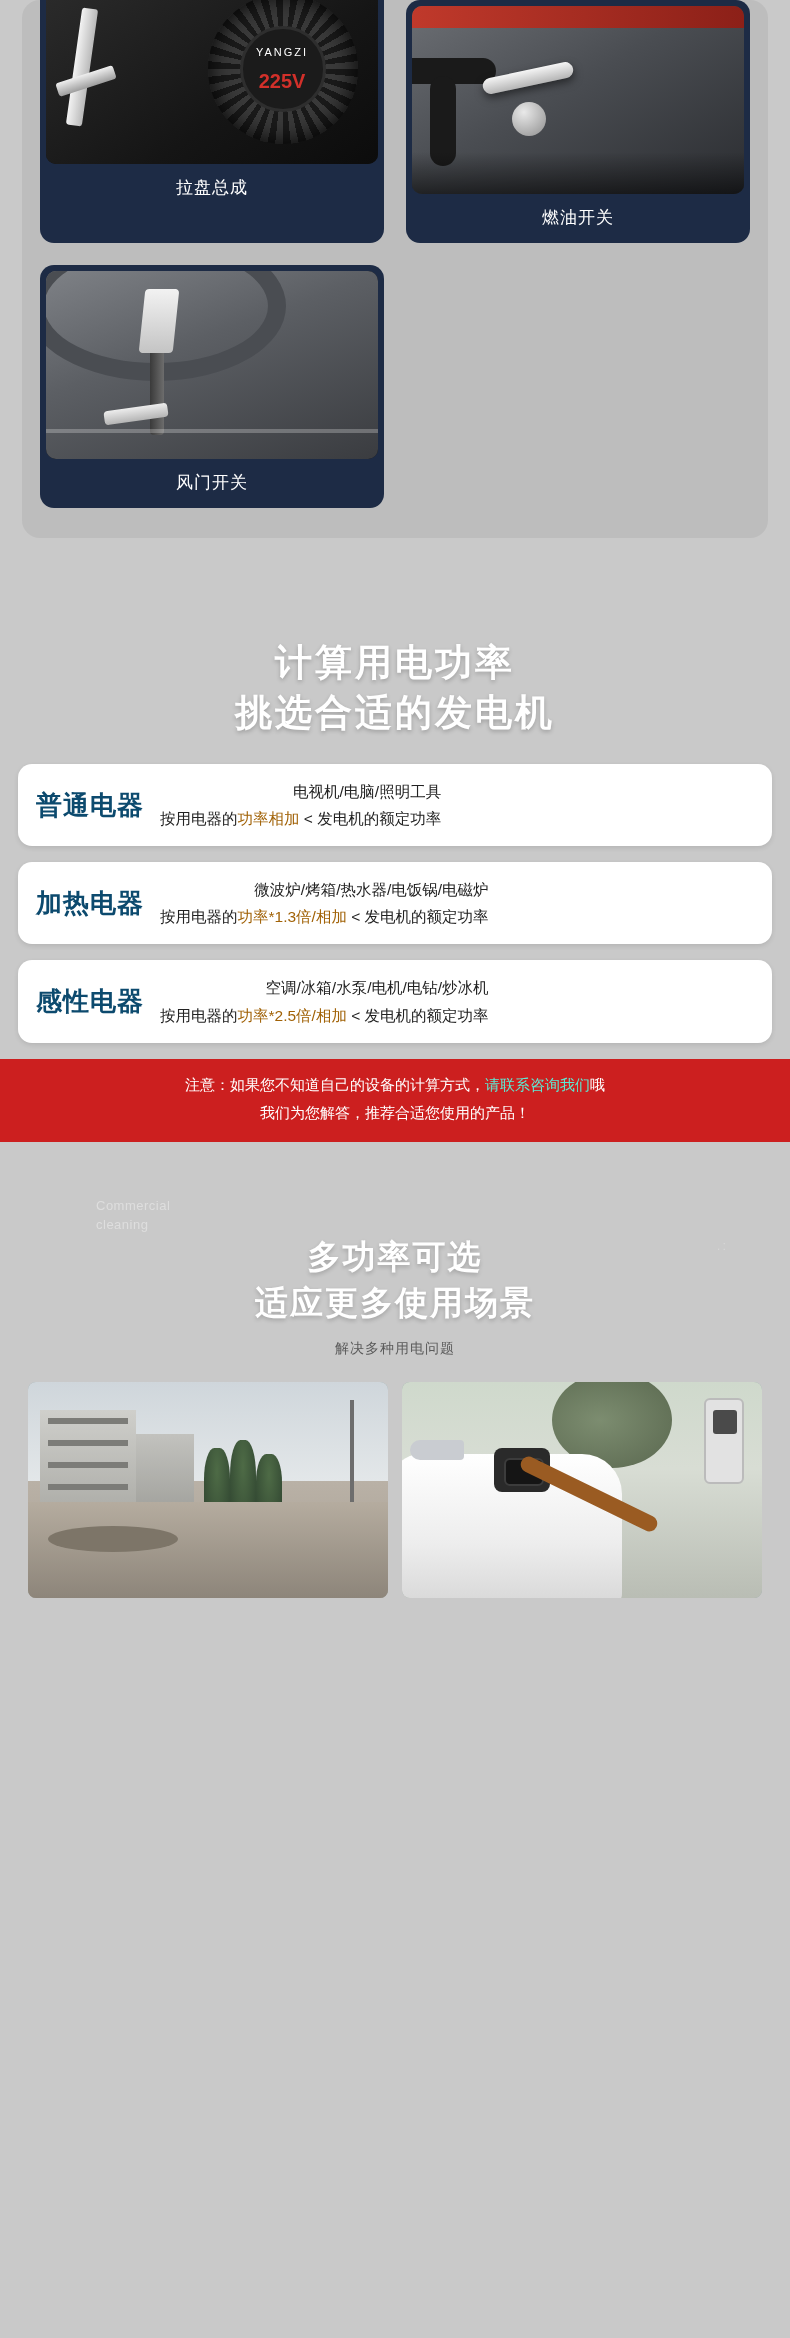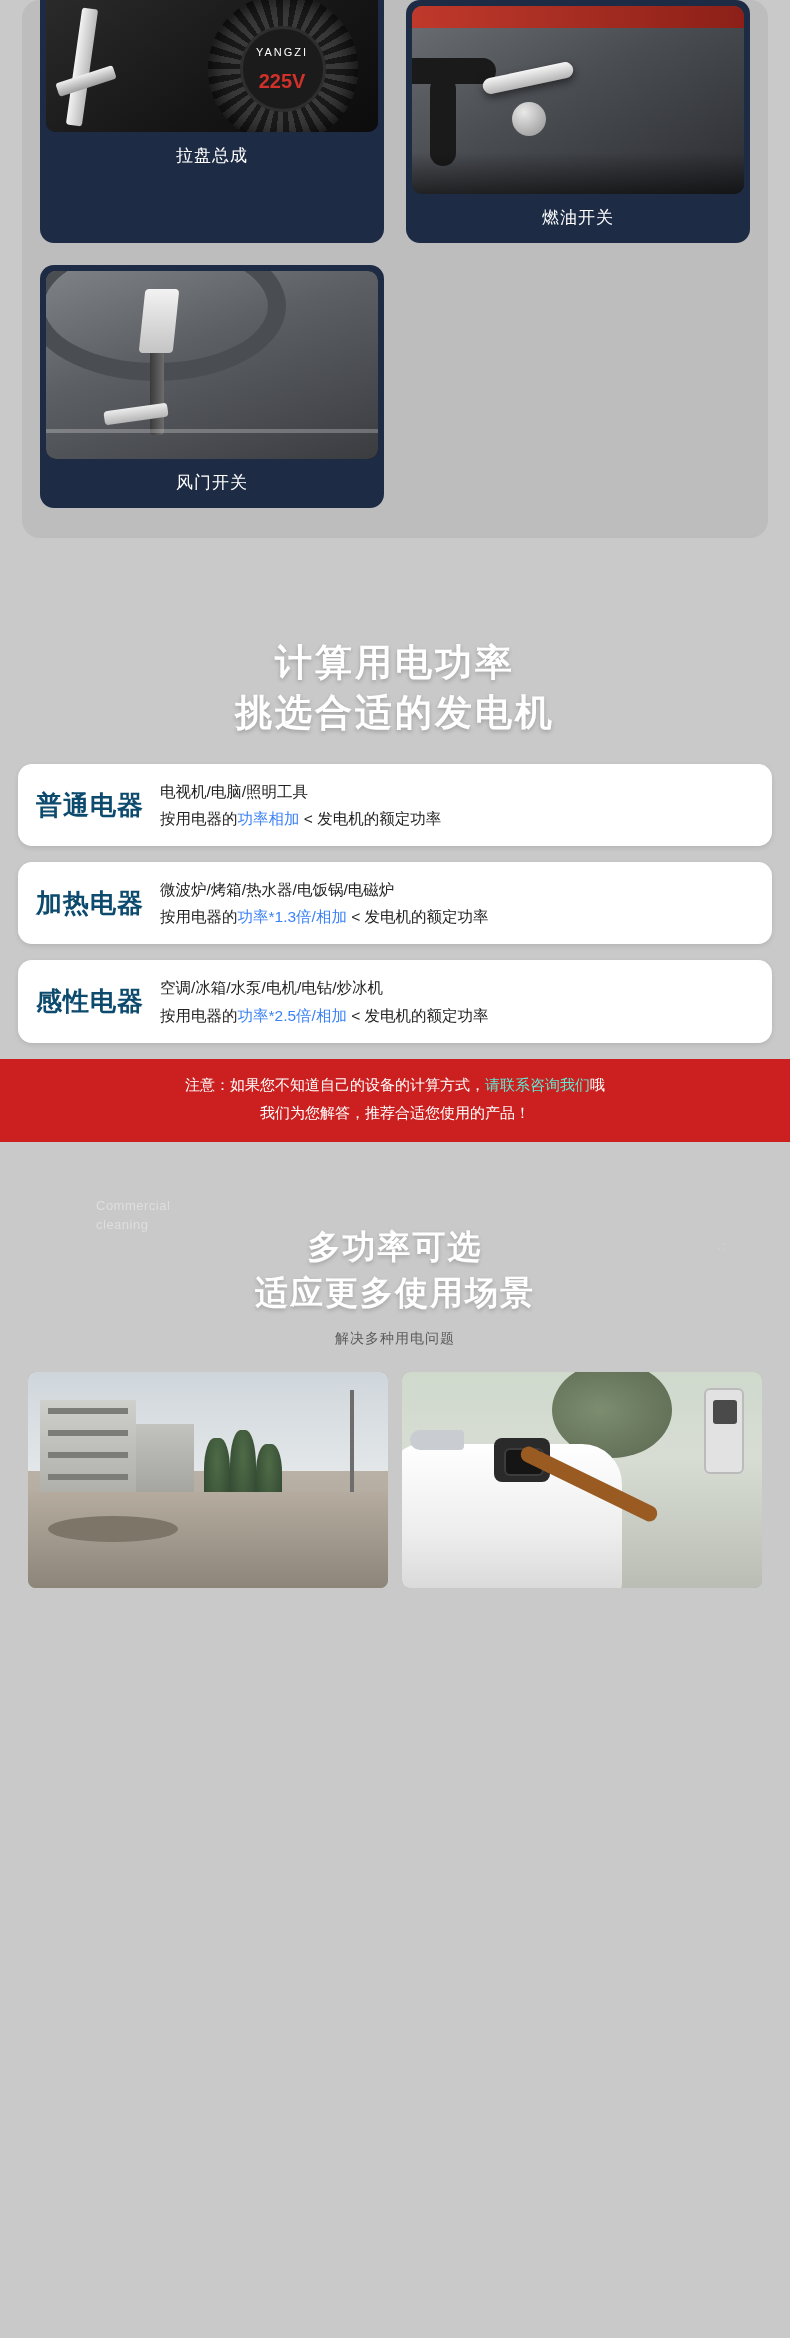--- a/index.html
+++ b/index.html
@@ -35,21 +35,21 @@
     padding: 6px 6px 0 6px;
   }
   .f-card.top { border-radius: 0 0 14px 14px; padding-top: 0; }
   .f-img {
     height: 188px;
     border-radius: 10px;
     overflow: hidden;
     position: relative;
     background: #111;
   }
-  .f-card.top .f-img { height: 132px; border-radius: 0 0 10px 10px; padding-left: 24px; }
+  .f-card.top .f-img { height: 164px; border-radius: 0 0 10px 10px; padding-left: 24px; }
   .f-label {
     color: #ffffff;
     font-size: 17px;
     text-align: center;
     padding: 12px 0 14px 0;
     letter-spacing: 1px;
   }
 
   
   .art-rad { position: absolute; inset: 0; background: linear-gradient(160deg,#8d9095 0%,#6f7378 38%,#d63a2a 38%,#b9271a 100%); }
@@ -90,27 +90,27 @@
   
   .calc-section { background:#c9c9c9; padding: 18px 0 0 0; }
   .calc-title { text-align:center; color:#ffffff; font-size:37px; font-weight:bold; letter-spacing:3px; line-height:1.35; padding: 22px 0 26px 0; text-shadow:0 2px 4px rgba(0,0,0,.22); }
   .calc-rows { padding: 0 18px; }
   .calc-row {
     background:#ffffff; border-radius:14px; margin-bottom:16px;
     display:flex; align-items:center; padding: 14px 18px; gap:16px;
     box-shadow:0 2px 5px rgba(0,0,0,.10);
   }
   .calc-k { color:#0c4a6e; font-size:26px; font-weight:bold; white-space:nowrap; letter-spacing:1px; }
-  .calc-v { font-size:15.5px; color:#222; line-height:1.75; }
-  .calc-v .red { color:#3b82f6; }
+  .calc-v { font-size:15.5px; color:#222; line-height:1.75;text-align:right; }
+  .calc-v .red { color:#a16207; }
   .note-bar { background:#cc1f1f; color:#ffffff; text-align:center; font-size:15px; line-height:1.9; padding:12px 20px 14px 20px; margin-top:4px; }
   .note-bar .y { color:#5eead4; }
 
   
-  .scene-section { background:#c9c9c9; padding-top:24px; position:relative; }
+  .scene-section { background:#c9c9c9; padding-top:34px; position:relative; }
   .watermark { position:absolute; left:96px; top:54px; color:#dedede; font-size:13px; line-height:1.5; letter-spacing:.5px; }
   .dots { position:absolute; right:62px; top:96px; color:#d6d6d6; font-size:13px; letter-spacing:2px; }
   .scene-title { text-align:center; color:#ffffff; font-size:33px; font-weight:bold; letter-spacing:2px; line-height:1.4; padding-top:58px; text-shadow:0 2px 4px rgba(0,0,0,.2); }
   .scene-sub { text-align:center; color:#5b5b5b; font-size:14px; padding: 14px 0 24px 0; letter-spacing:1px; }
   .scene-grid { display:grid; grid-template-columns:1fr 1fr; gap:14px; padding:0 28px; }
   .scene-img { height:216px; border-radius:8px; overflow:hidden; position:relative; background:#9aa; }
 
   
   .art-site { position:absolute; inset:0; background:linear-gradient(180deg,#cfd6db 0%,#e3e7e9 46%,#b9b1a6 46%,#a69d91 100%); }
   .art-site .bldg { position:absolute; left:12px; top:28px; width:96px; height:112px; background:linear-gradient(180deg,#cfcfcb,#a9a9a4); }

